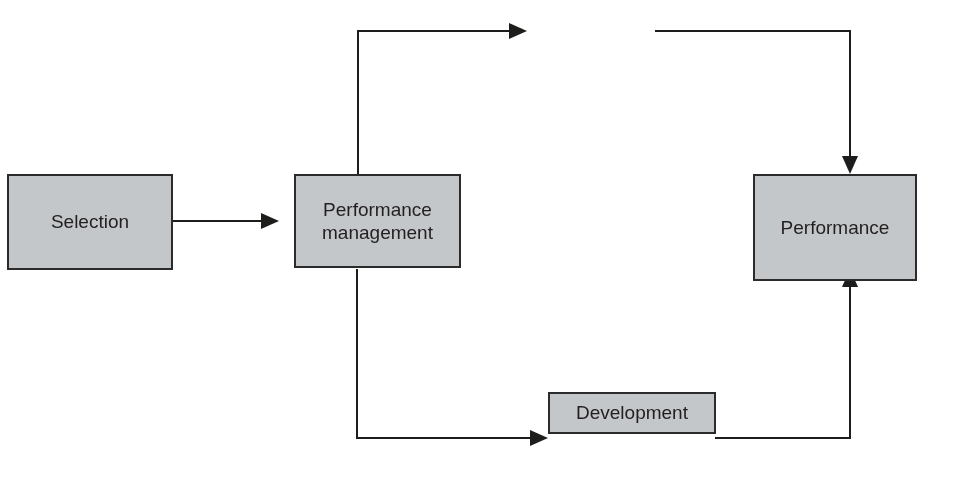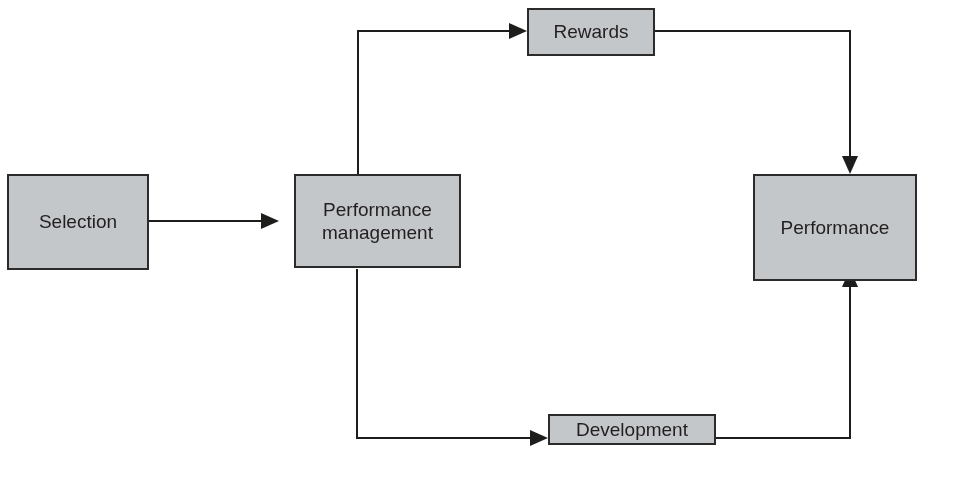--- a/index.html
+++ b/index.html
@@ -73,33 +73,30 @@
   <div class="arrow down" style="left:842px; top:156px;"></div>
 
   <div class="line v" style="left:356px; top:269px; height:170px;"></div>
   <div class="line h" style="left:356px; top:437px; width:174px;"></div>
   <div class="arrow right" style="left:530px; top:430px;"></div>
 
   <div class="line h" style="left:715px; top:437px; width:136px;"></div>
   <div class="line v" style="left:849px; top:287px; height:152px;"></div>
   <div class="arrow up" style="left:842px; top:269px;"></div>
 
-  <div class="node" style="left:7px; top:174px; width:142px; height:96px;text-align:right;">
+  <div class="node" style="left:7px; top:174px; width:166px; height:96px;text-align:right;">
     <span>Selection</span>
   </div>
 
   <div class="node" style="left:294px; top:174px; width:167px; height:94px;">
     <span>Performance management</span>
   </div>
 
-  <div class="node" style="left:527px; top:8px; width:128px; height:48px;">
-    <span>Rewards</span>
-  </div>
 
-  <div class="node" style="left:548px; top:414px; width:168px; height:31px;">
+  <div class="node" style="left:548px; top:392px; width:168px; height:42px;">
     <span>Development</span>
   </div>
 
   <div class="node" style="left:753px; top:174px; width:164px; height:107px;">
     <span>Performance</span>
   </div>
 
 </div>
 
 </body></html>

